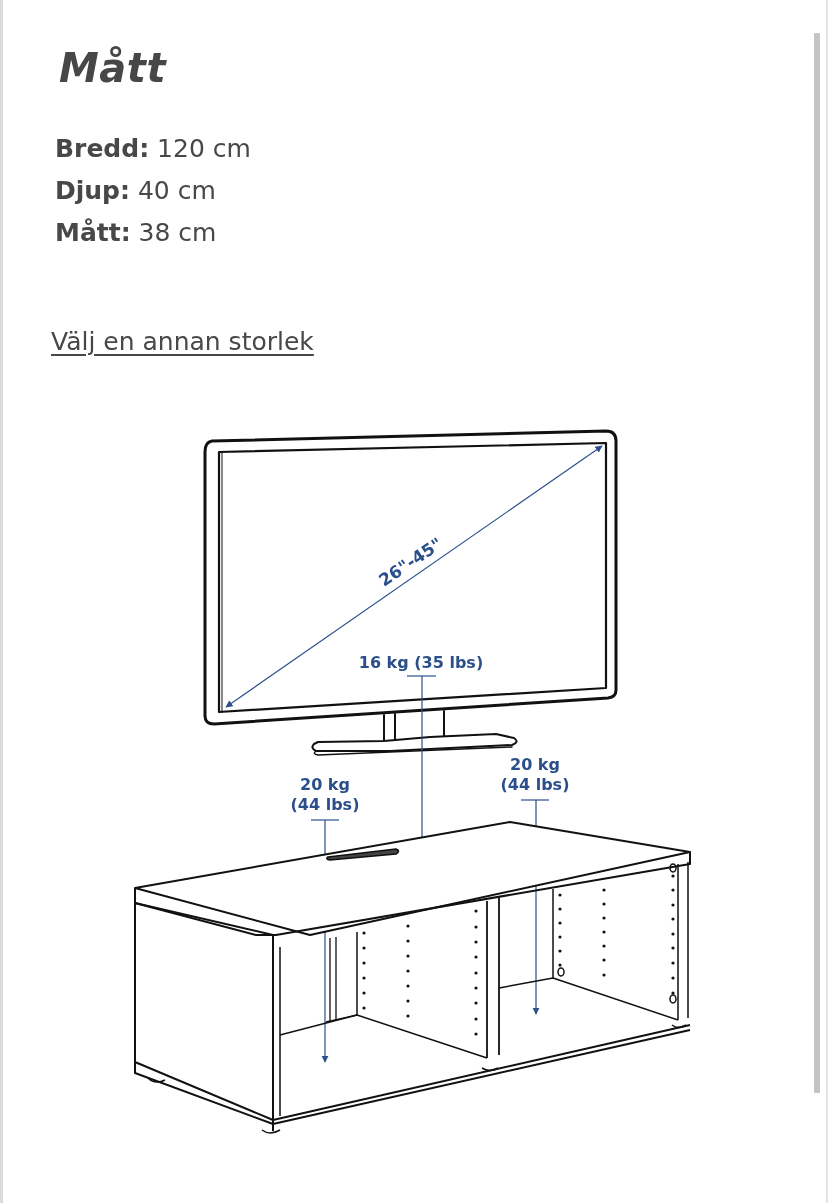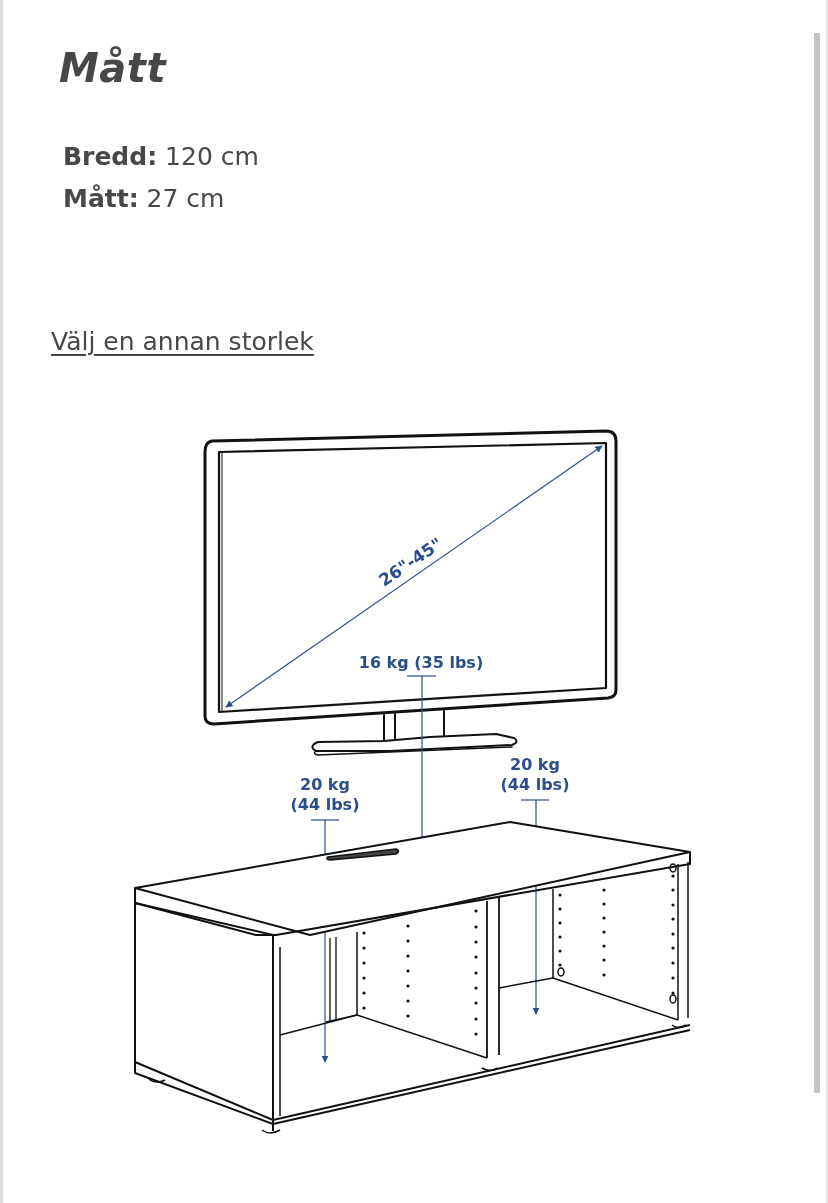--- a/index.html
+++ b/index.html
@@ -51,21 +51,21 @@
       font-weight: bold;
       color: #474747;
       letter-spacing: 0.5px;
       line-height: 52px;
       font-style: italic;
     }
     .dims {
       position: absolute;
       top: 124px;
       left: 0;
-      margin: 12px;
+      margin: 4px;
       padding: 0;
       list-style: none;
     }
     .dim-row {
       font-size: 25px;
       line-height: 42px;
       height: 42px;
       color: #484848;
       white-space: nowrap;
     }
@@ -107,22 +107,26 @@
 
 <div class="content">
   <h2 class="page-title">Mått</h2>
 
   <ul class="dims">
     <li class="dim-row">
       <span class="dim-label">Bredd:</span>
       <span class="dim-value">120 cm</span>
     </li>
     <li class="dim-row">
+      <span class="dim-label">Djup:</span>
+      <span class="dim-value">40 cm</span>
+    </li>
+    <li class="dim-row">
       <span class="dim-label">Mått:</span>
-      <span class="dim-value">27 cm</span>
+      <span class="dim-value">38 cm</span>
     </li>
   </ul>
 
   <a class="size-link">Välj en annan storlek</a>
 </div>
 
 <svg class="illustration" viewBox="0 0 828 1203" xmlns="http://www.w3.org/2000/svg">
   <defs>
     <marker id="arrowBlue" viewBox="0 0 10 10" refX="9" refY="5" markerWidth="6" markerHeight="6" orient="auto-start-reverse">
       <path d="M0,0 L10,5 L0,10 z" fill="#2b4f8a"></path>

